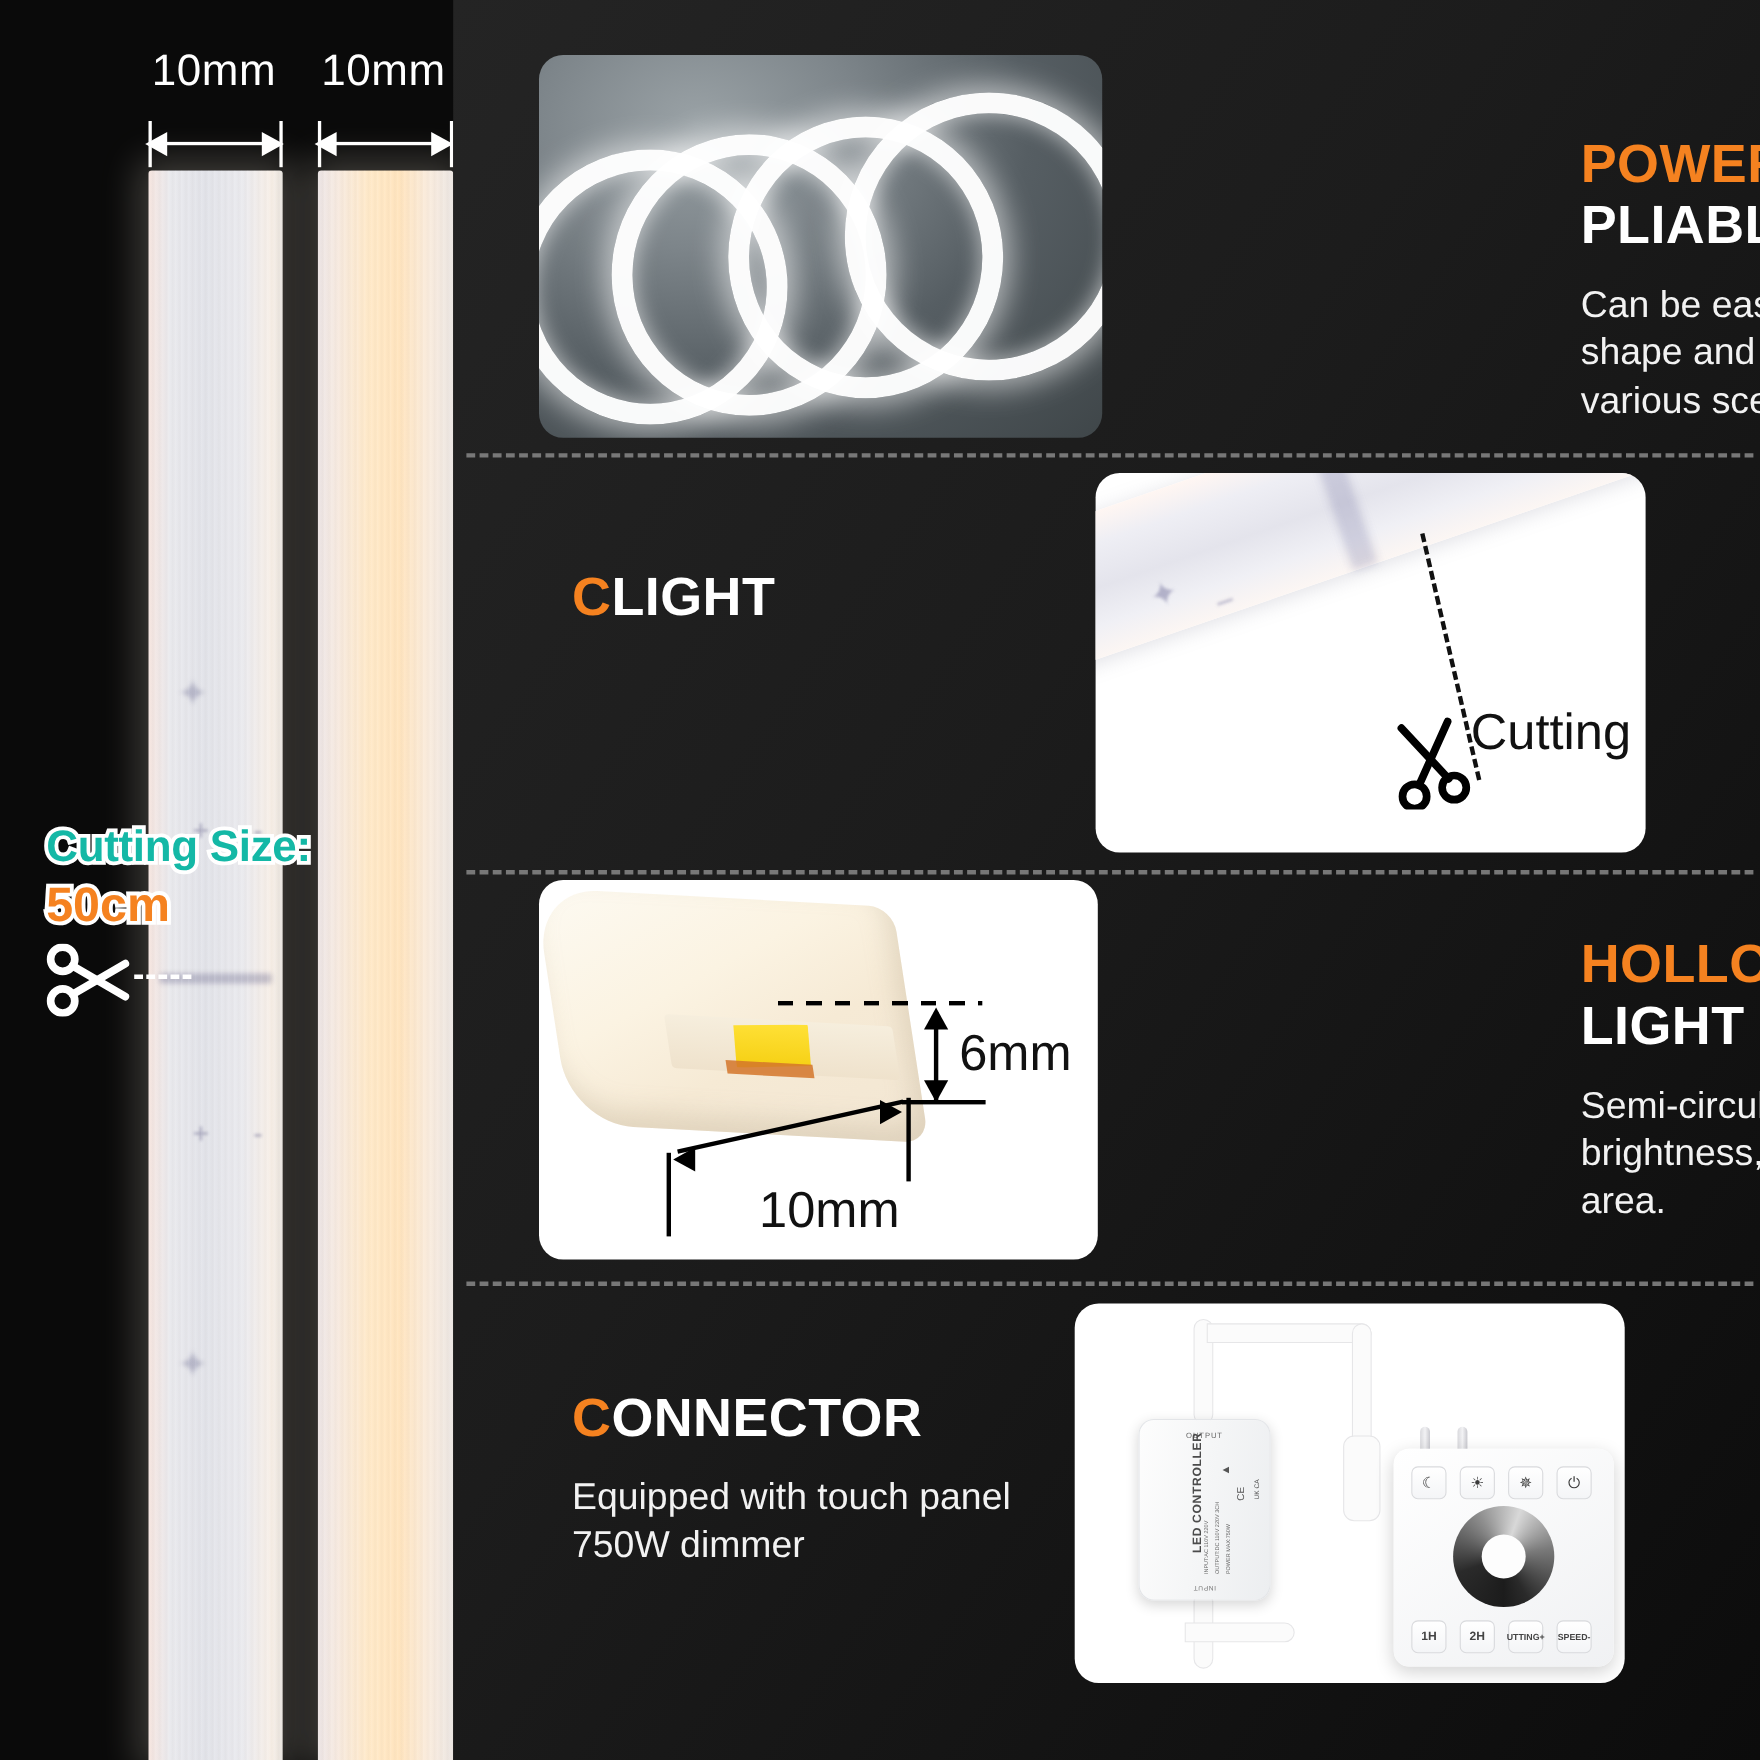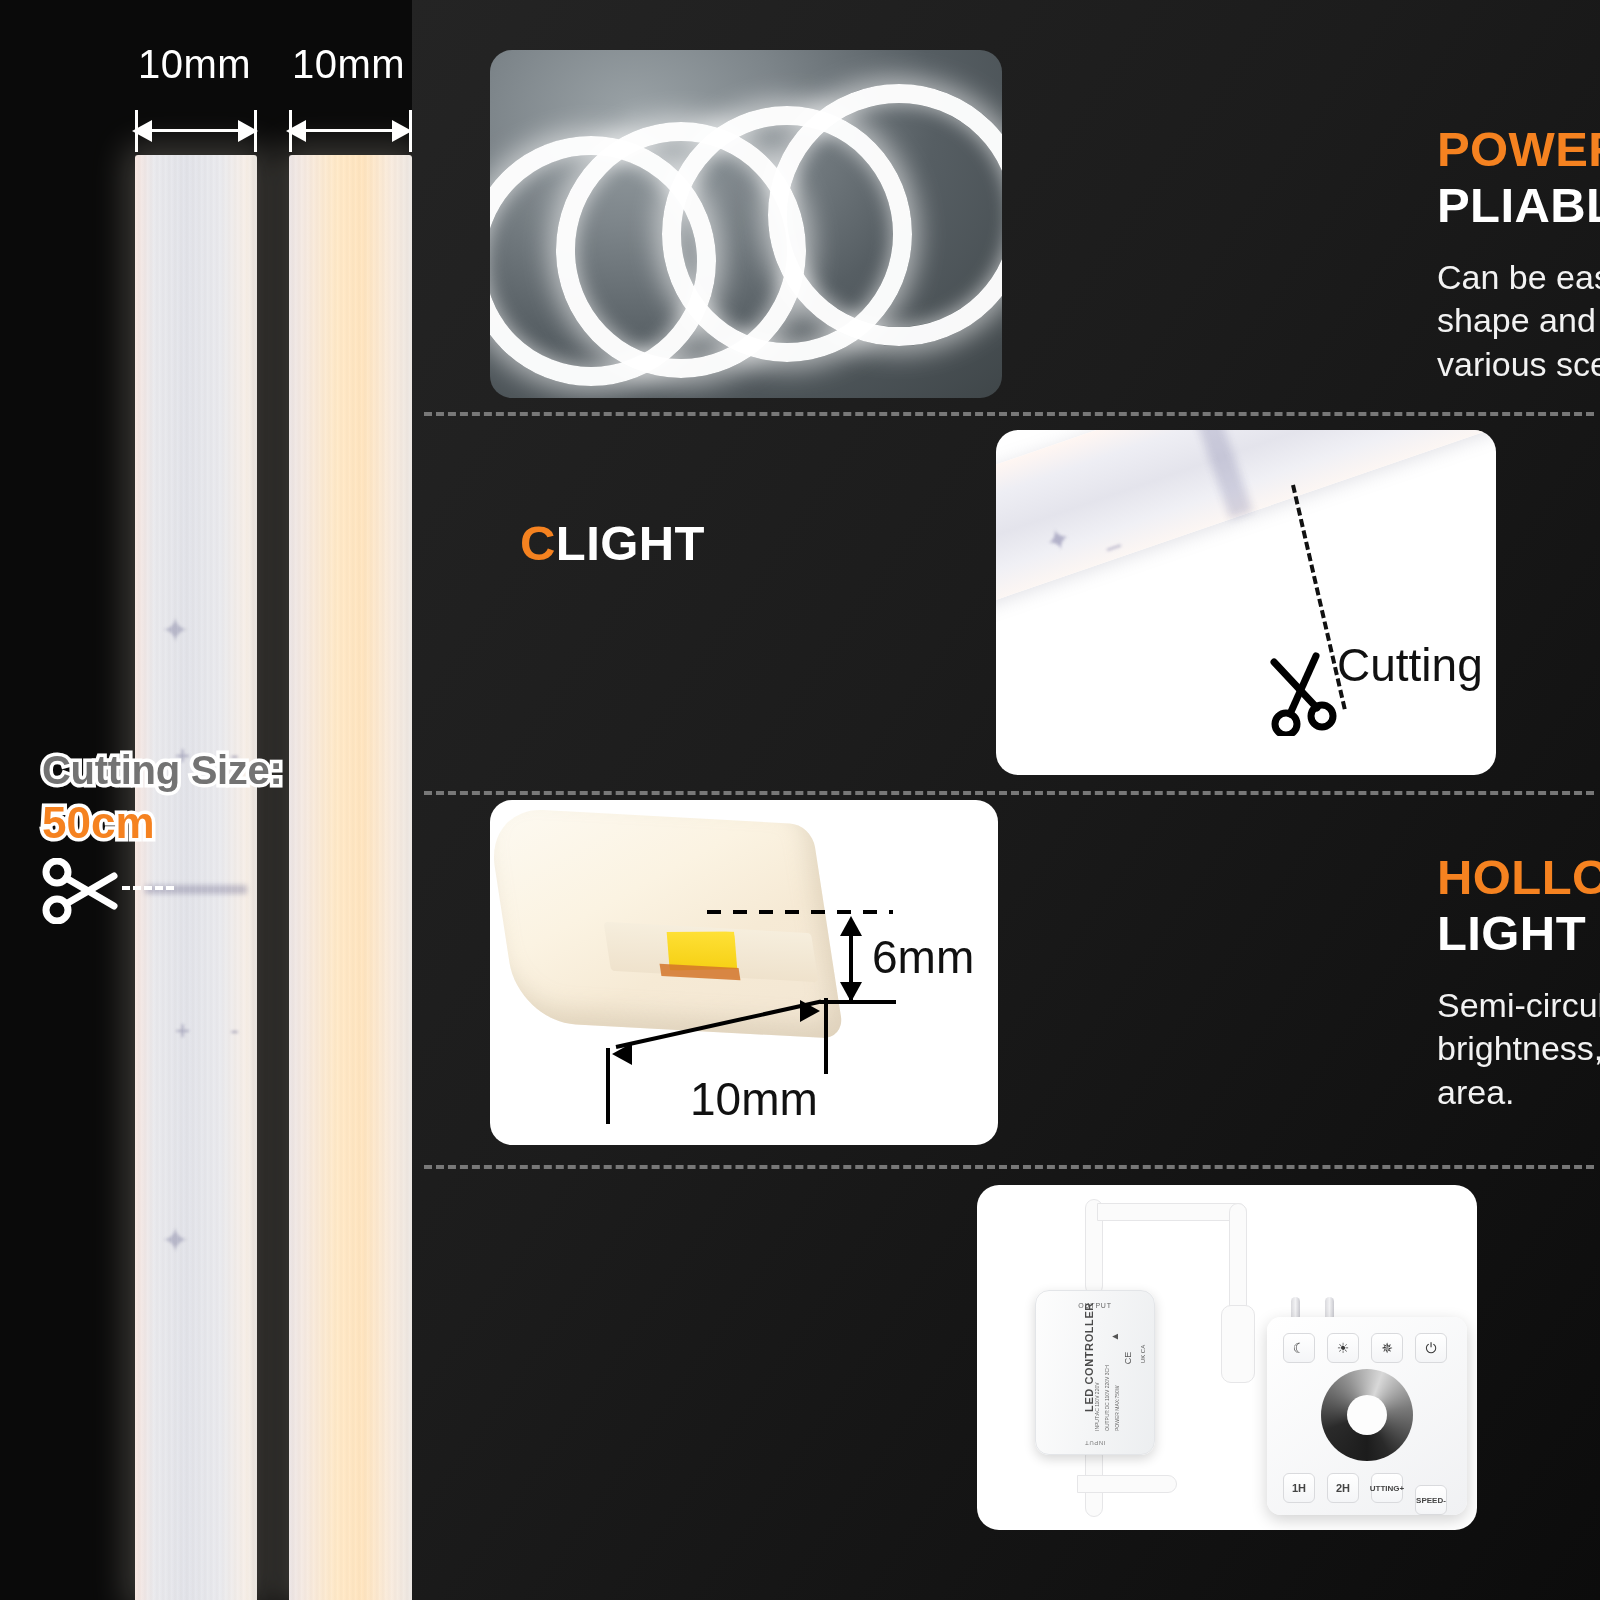--- a/index.html
+++ b/index.html
@@ -73,21 +73,21 @@
     text-indent:40px; filter:blur(1.6px);
   }
   .star-mark{
     position:absolute; color:rgba(120,118,155,.42);
     font-size:34px; filter:blur(1.8px);
   }
 
   
   #cut-callout{ position:absolute; left:42px; top:748px; width:330px; z-index:6; }
   #cut-callout .l1{
-    font-size:40px; font-weight:700; color:#737373; letter-spacing:-.3px;
+    font-size:40px; font-weight:700; color:#14b8a6; letter-spacing:-.3px;
     -webkit-text-stroke:7px #fff; paint-order:stroke fill;
     text-shadow:0 0 0 #fff;
   }
   #cut-callout .l2{
     font-size:44px; font-weight:700; color:#F58220; margin-top:5px;
     -webkit-text-stroke:7px #fff; paint-order:stroke fill;
   }
   #cut-scissors{ position:absolute; left:42px; top:858px; z-index:6; }
   #cut-dash{
     position:absolute; left:122px; top:886px; width:52px; height:0;
@@ -345,20 +345,26 @@
     <div class="dim-txt" style="left:200px; top:272px;">10mm</div>
   </div>
 
   <div class="txt-block" id="txt-hollow">
     <div class="headline">
       <span class="hl">HOLLOW</span><span> NEON LIGHT</span>
     </div>
     <div class="body-txt">Semi-circular light strip, high brightness, long life, no dark area.</div>
   </div>
 
+  <div class="txt-block" id="txt-connector">
+    <div class="headline">
+      <span class="hl">C</span><span>ONNECTOR</span>
+    </div>
+    <div class="body-txt">Equipped with touch panel 750W dimmer</div>
+  </div>
 
   <div class="card" id="photo-connector">
 
     <div class="wire" style="left:108px; top:14px; width:18px; height:96px;"></div>
     <div class="wire" style="left:108px; top:262px; width:18px; height:70px;"></div>
     <div class="wire" style="left:120px; top:18px; width:150px; height:18px; border-radius:0 40px 40px 0;"></div>
     <div class="wire" style="left:252px; top:18px; width:18px; height:122px;"></div>
     <div class="wire" style="left:100px; top:290px; width:100px; height:18px; border-radius:0 40px 40px 0;"></div>
 
     <div id="ctrl-box">
@@ -391,16 +397,16 @@
       </div>
       <div class="pbtn" style="left:148px; top:16px;">
         <span>⏻</span>
       </div>
 
       <div id="dial"></div>
 
       <div class="pbtn small" style="left:16px; top:156px;">1H</div>
       <div class="pbtn small" style="left:60px; top:156px;">2H</div>
       <div class="pbtn small" style="left:104px; top:156px; font-size:8px;">UTTING+</div>
-      <div class="pbtn small" style="left:148px; top:156px; font-size:8px;margin-top:12px;">SPEED-</div>
+      <div class="pbtn small" style="left:148px; top:156px; font-size:8px;">SPEED-</div>
     </div>
   </div>
 </div>
 
 </body></html>

